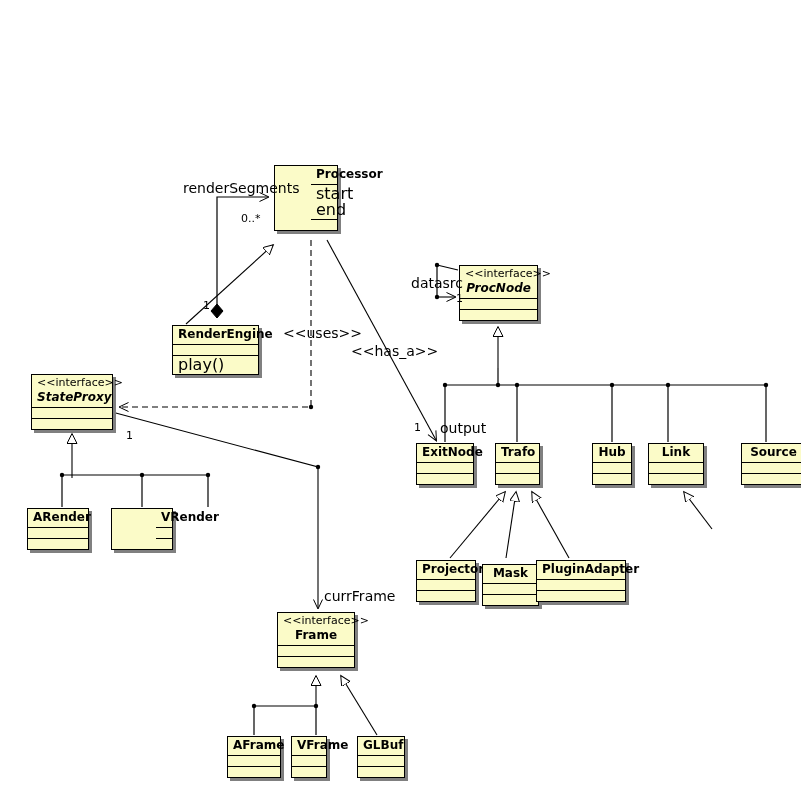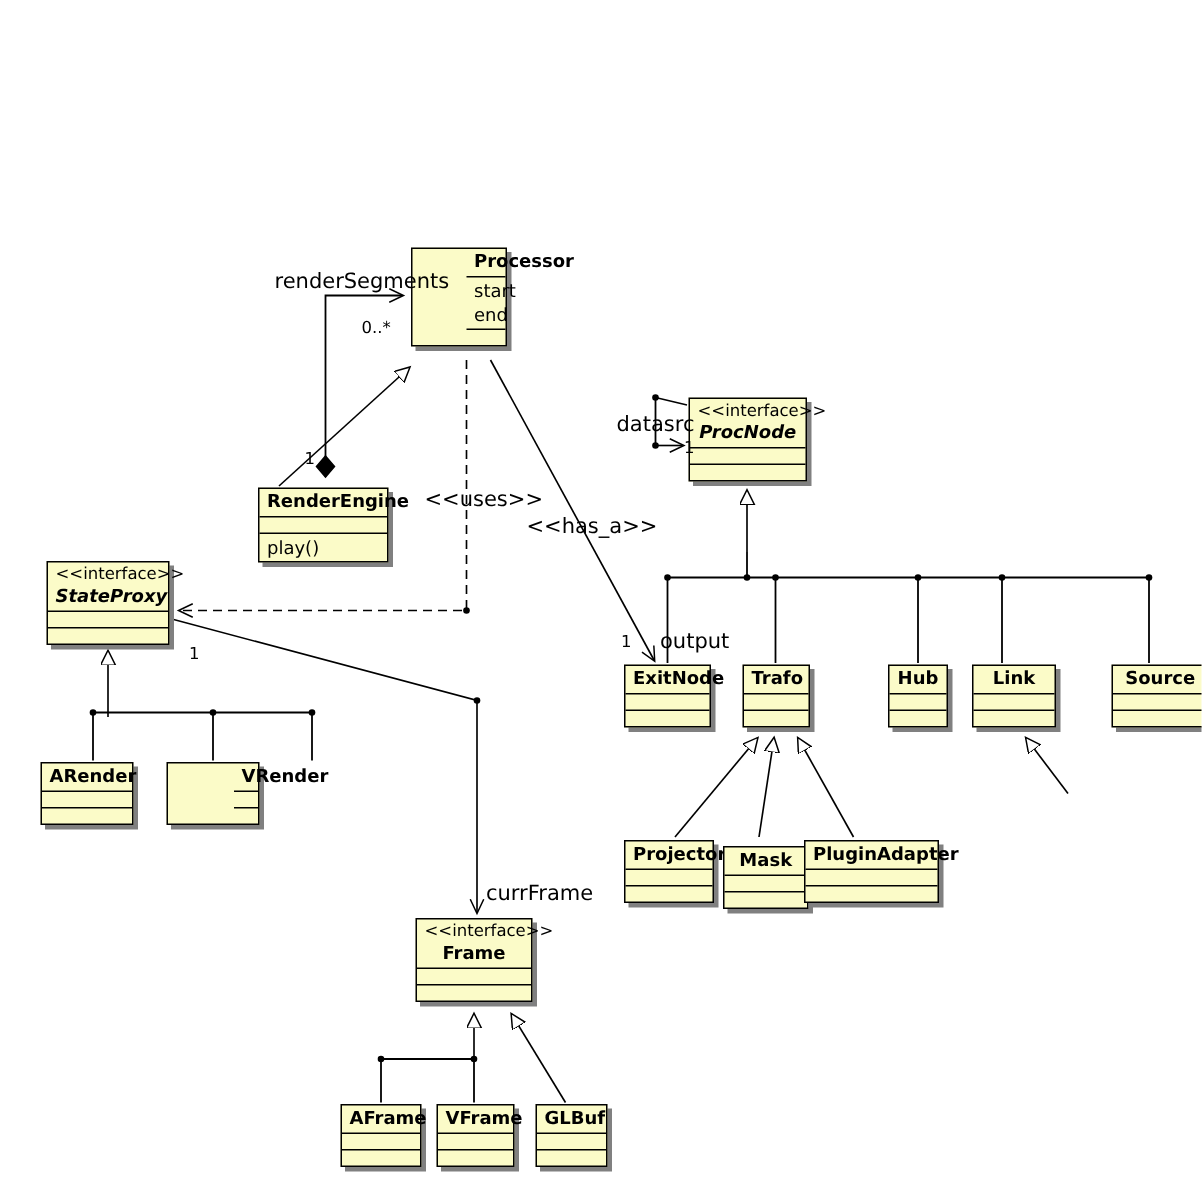--- a/index.html
+++ b/index.html
@@ -62,21 +62,21 @@
   .uml-name.left { text-align: left; }
   .uml-sep {
     border-top: 1px solid #000000;
     height: 0;
     font-size: 0;
     line-height: 0;
   }
   .uml-compartment {
     box-sizing: border-box;
     padding: 1px 5px;
-    font-size: 12px;
+    font-size: 16px;
     color: #000;
     line-height: 16px;
     min-height: 9px;
   }
   .uml-compartment.empty { padding: 0; height: 10px; }
   .uml-attr { white-space: nowrap; display: block; }
   .edge-label {
     position: absolute;
     font-family: "DejaVu Sans", sans-serif;
     font-size: 14px;
@@ -355,21 +355,21 @@
   <div class="uml-class" style="left:227px; top:736px; width:54px;">
     <div class="uml-head">
       <span class="uml-name">AFrame</span>
     </div>
     <div class="uml-sep"></div>
     <div class="uml-compartment empty"></div>
     <div class="uml-sep"></div>
     <div class="uml-compartment empty"></div>
   </div>
 
-  <div class="uml-class" style="left:291px; top:736px; width:52px;">
+  <div class="uml-class" style="left:291px; top:736px; width:36px;">
     <div class="uml-head">
       <span class="uml-name">VFrame</span>
     </div>
     <div class="uml-sep"></div>
     <div class="uml-compartment empty"></div>
     <div class="uml-sep"></div>
     <div class="uml-compartment empty"></div>
   </div>
 
   <div class="uml-class" style="left:357px; top:736px; width:48px;">

